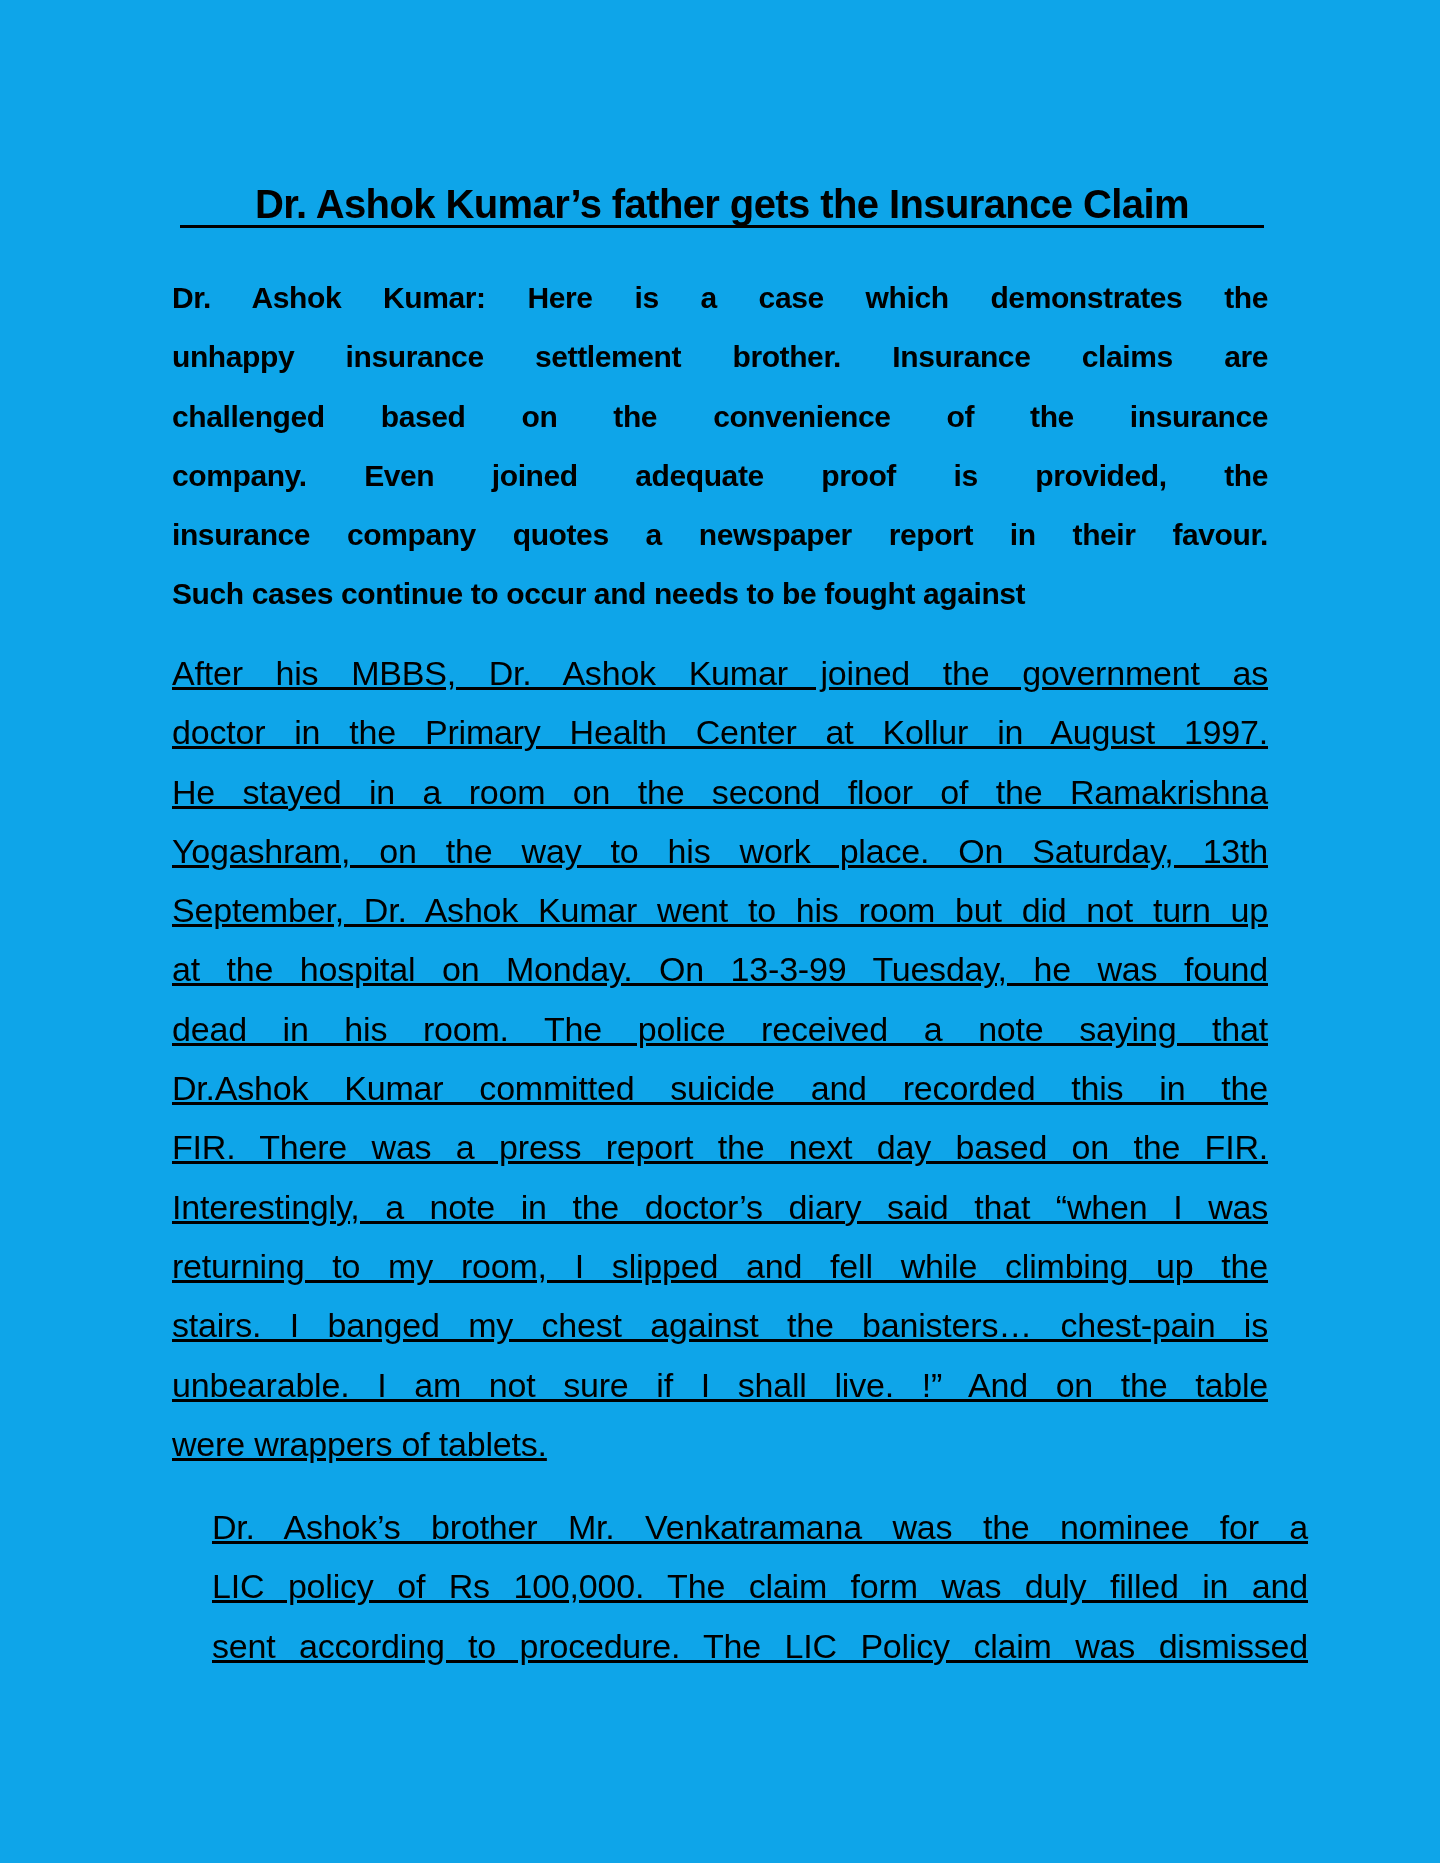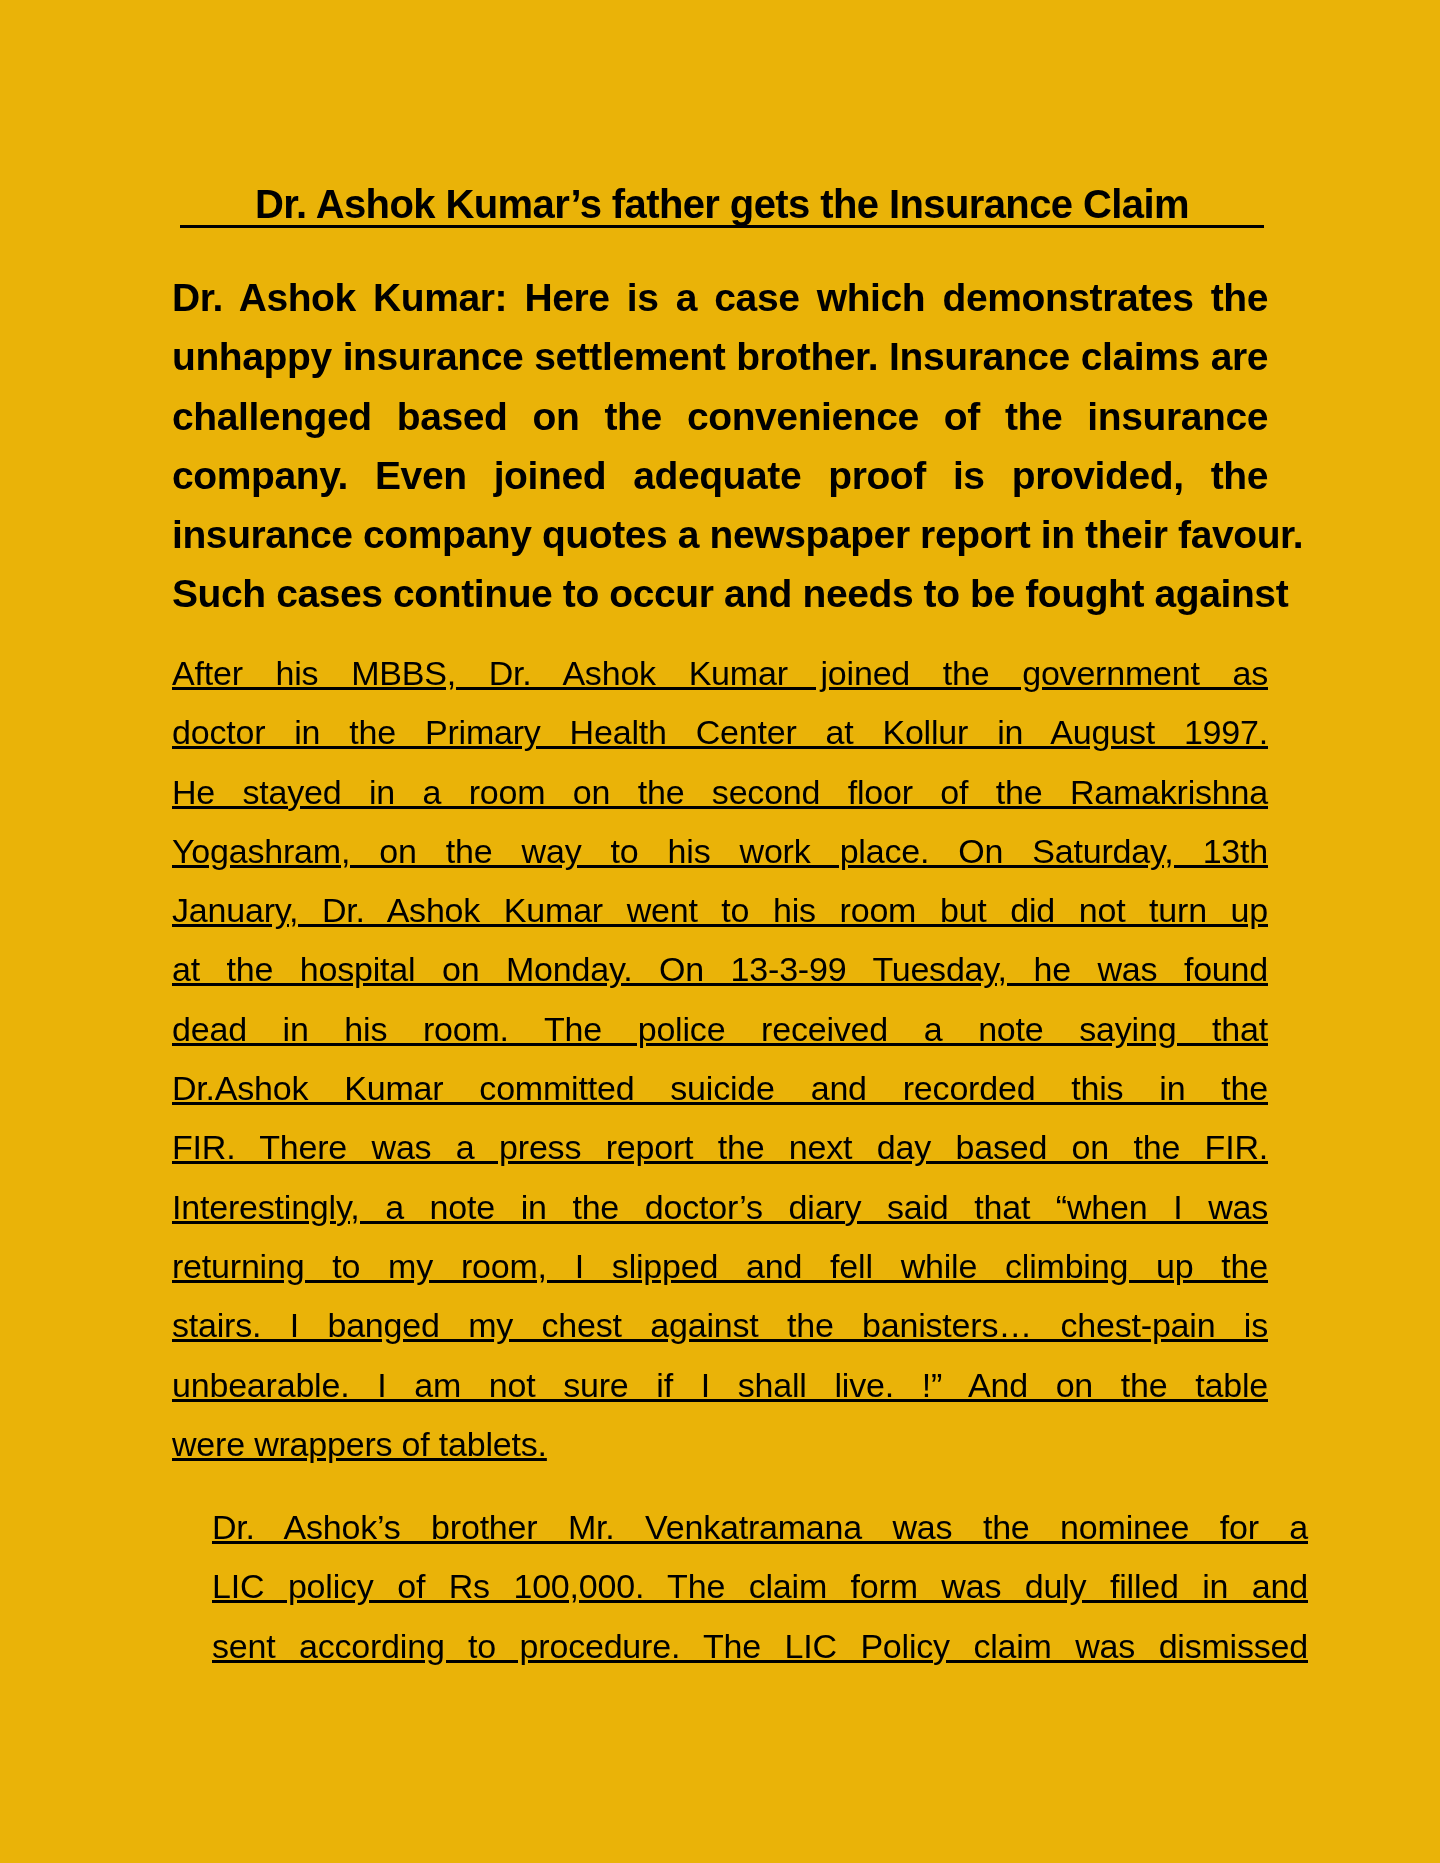--- a/index.html
+++ b/index.html
@@ -13,21 +13,21 @@
       position: relative;
       overflow: hidden;
       color: #000000;
       font-family: "Liberation Sans", "DejaVu Sans", sans-serif;
     }
     .page {
       position: absolute;
       left: 0; top: 0;
       width: 1440px;
       height: 1863px;
-      background: #eab308;
+      background: #0ea5e9;
     }
     .title {
       position: absolute;
       left: 180px;
       top: 178px;
       width: 1084px;
       height: 52px;
       font-weight: bold;
       font-size: 40px;
       line-height: 52px;
@@ -55,21 +55,21 @@
       text-align: justify;
       text-align-last: justify;
       white-space: nowrap;
       overflow: visible;
     }
     .line.last {
       text-align-last: left;
     }
     .para.bold .line {
       font-weight: bold;
-      font-size: 39px;
+      font-size: 30px;
       letter-spacing: -0.4px;
     }
     .para.regular .line {
       font-size: 34px;
       letter-spacing: -0.2px;
       word-spacing: 0px;
       text-decoration: underline;
     }
     #p1 { top: 268px; }
     #p2 { top: 644px; }
@@ -90,21 +90,21 @@
     <span class="line">company. Even joined adequate proof is provided, the</span>
     <span class="line">insurance company quotes a newspaper report in their favour.</span>
     <span class="line last">Such cases continue to occur and needs to be fought against</span>
   </div>
 
   <div class="para regular" id="p2">
     <span class="line">After his MBBS, Dr. Ashok Kumar joined the government as</span>
     <span class="line">doctor in the Primary Health Center at Kollur in August 1997.</span>
     <span class="line">He stayed in a room on the second floor of the Ramakrishna</span>
     <span class="line">Yogashram, on the way to his work place. On Saturday, 13th</span>
-    <span class="line">January, Dr. Ashok Kumar went to his room but did not turn up</span>
+    <span class="line">September, Dr. Ashok Kumar went to his room but did not turn up</span>
     <span class="line">at the hospital on Monday. On 13-3-99 Tuesday, he was found</span>
     <span class="line">dead in his room. The police received a note saying that</span>
     <span class="line">Dr.Ashok Kumar committed suicide and recorded this in the</span>
     <span class="line">FIR. There was a press report the next day based on the FIR.</span>
     <span class="line">Interestingly, a note in the doctor’s diary said that “when I was</span>
     <span class="line">returning to my room, I slipped and fell while climbing up the</span>
     <span class="line">stairs. I banged my chest against the banisters… chest-pain is</span>
     <span class="line">unbearable. I am not sure if I shall live.  !” And on the table</span>
     <span class="line last">were wrappers of tablets.</span>
   </div>

